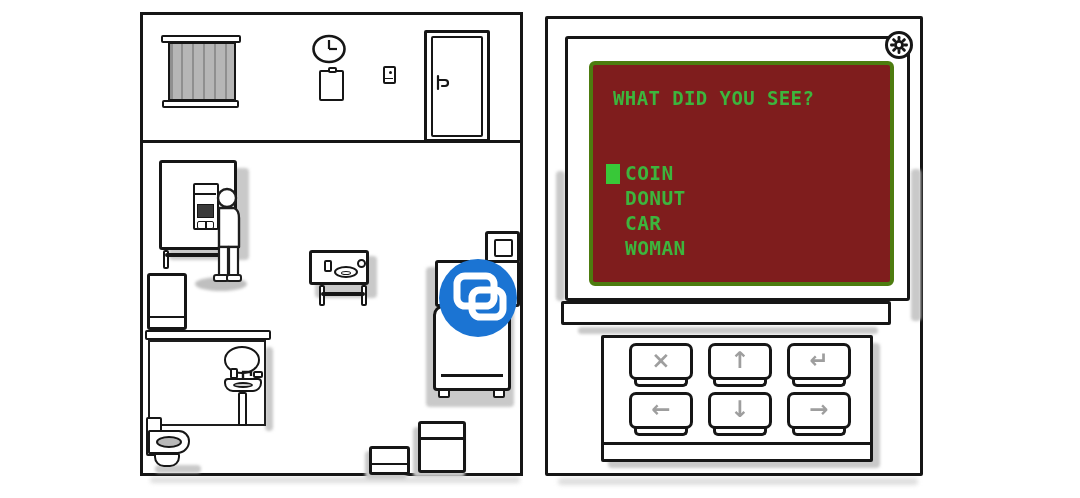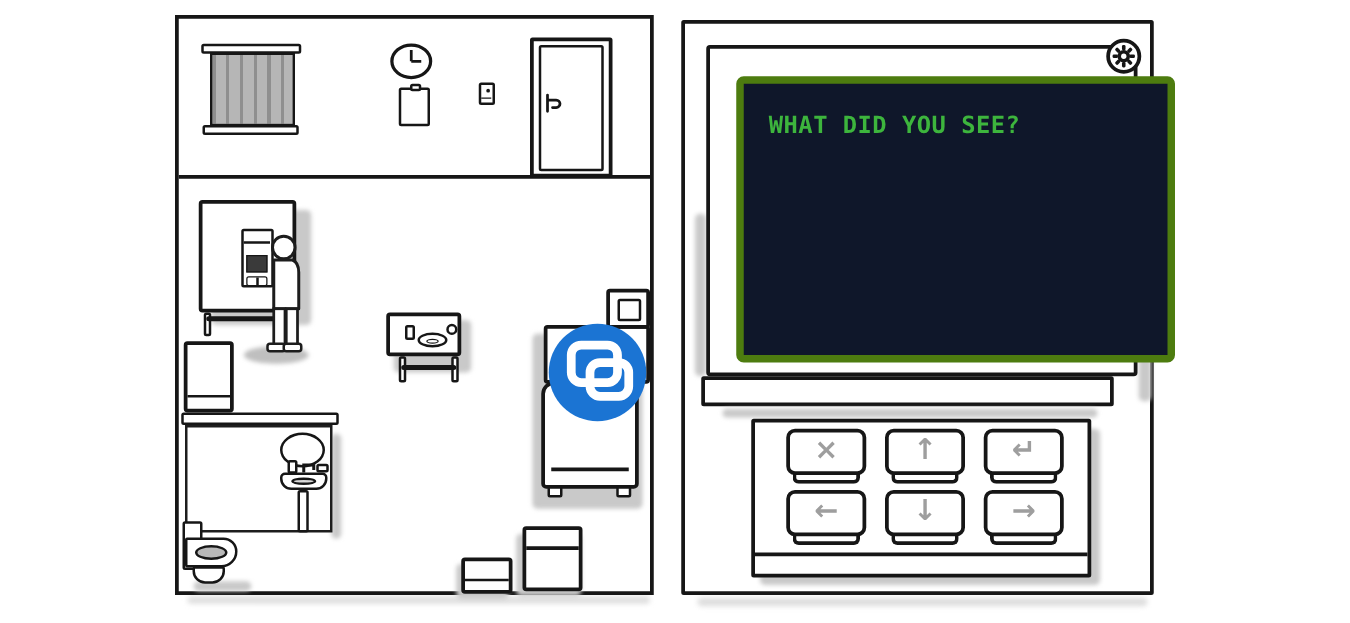--- a/index.html
+++ b/index.html
@@ -6,21 +6,21 @@
   #stage{position:relative;width:1080px;height:498px;background:#ffffff;overflow:hidden;
          font-family:"DejaVu Sans",sans-serif;}
   .abs{position:absolute;box-sizing:border-box;}
   .box{position:absolute;box-sizing:border-box;background:#fff;border:3px solid #161616;border-radius:3px;}
   .box2{position:absolute;box-sizing:border-box;background:#fff;border:2.5px solid #161616;border-radius:2px;}
   .ln{position:absolute;background:#161616;}
   .sh{position:absolute;background:#c9c9c9;filter:blur(1.5px);border-radius:4px;}
   .shsoft{position:absolute;background:#dedede;filter:blur(2px);border-radius:6px;}
 
   
-  .screen{position:absolute;background:#0f172a;border:6px solid #4d7c0f;border-radius:6px;overflow:hidden;padding-left:42px;}
+  .screen{position:absolute;background:#7f1d1d;border:4px solid #4d7c0f;border-radius:6px;overflow:hidden;}
   .term-title{position:absolute;left:20px;top:22px;font-family:"DejaVu Sans Mono",monospace;
               font-weight:bold;font-size:19px;color:#3DB53D;letter-spacing:.4px;white-space:pre;}
   .menu{position:absolute;left:13px;top:96px;}
   .menu-row{display:flex;align-items:center;height:25px;cursor:default;}
   .menu-cursor{width:14px;height:20px;background:#38C838;margin-right:5px;visibility:hidden;flex:0 0 auto;}
   .menu-row.selected .menu-cursor{visibility:visible;}
   .menu-label{font-family:"DejaVu Sans Mono",monospace;font-weight:bold;font-size:19.5px;color:#3DB53D;letter-spacing:.4px;}
 
   
   .key{position:absolute;width:64px;}
@@ -162,20 +162,38 @@
 
   <div class="shsoft" style="left:558px;top:478px;width:360px;height:7px;"></div>
   <div class="abs" id="device-panel" style="left:545px;top:16px;width:378px;height:460px;border:3px solid #161616;background:#fff;border-radius:2px;">
 
     <div class="sh" style="left:8px;top:152px;width:9px;height:130px;"></div>
     <div class="sh" style="left:363px;top:150px;width:10px;height:152px;"></div>
 
     <div class="abs" style="left:17px;top:17px;width:345px;height:265px;background:#fff;border:3px solid #161616;border-radius:3px;">
       <div class="screen" style="left:21px;top:22px;width:297px;height:217px;">
         <div class="term-title">WHAT DID YOU SEE?</div>
+        <div class="menu">
+          <div class="menu-row selected">
+            <span class="menu-cursor"></span>
+            <span class="menu-label">COIN</span>
+          </div>
+          <div class="menu-row">
+            <span class="menu-cursor"></span>
+            <span class="menu-label">DONUT</span>
+          </div>
+          <div class="menu-row">
+            <span class="menu-cursor"></span>
+            <span class="menu-label">CAR</span>
+          </div>
+          <div class="menu-row">
+            <span class="menu-cursor"></span>
+            <span class="menu-label">WOMAN</span>
+          </div>
+        </div>
       </div>
     </div>
 
     <div class="abs" style="left:337px;top:12px;width:28px;height:28px;background:#fff;border:3px solid #161616;border-radius:50%;display:flex;align-items:center;justify-content:center;">
       <svg width="20" height="20" viewBox="0 0 28 28">
         <g fill="#161616">
           <circle cx="14" cy="14" r="7"></circle>
           <rect x="12" y="1.5" width="4" height="6" rx="1.5"></rect>
           <rect x="12" y="1.5" width="4" height="6" rx="1.5" transform="rotate(45 14 14)"></rect>
           <rect x="12" y="1.5" width="4" height="6" rx="1.5" transform="rotate(90 14 14)"></rect>

